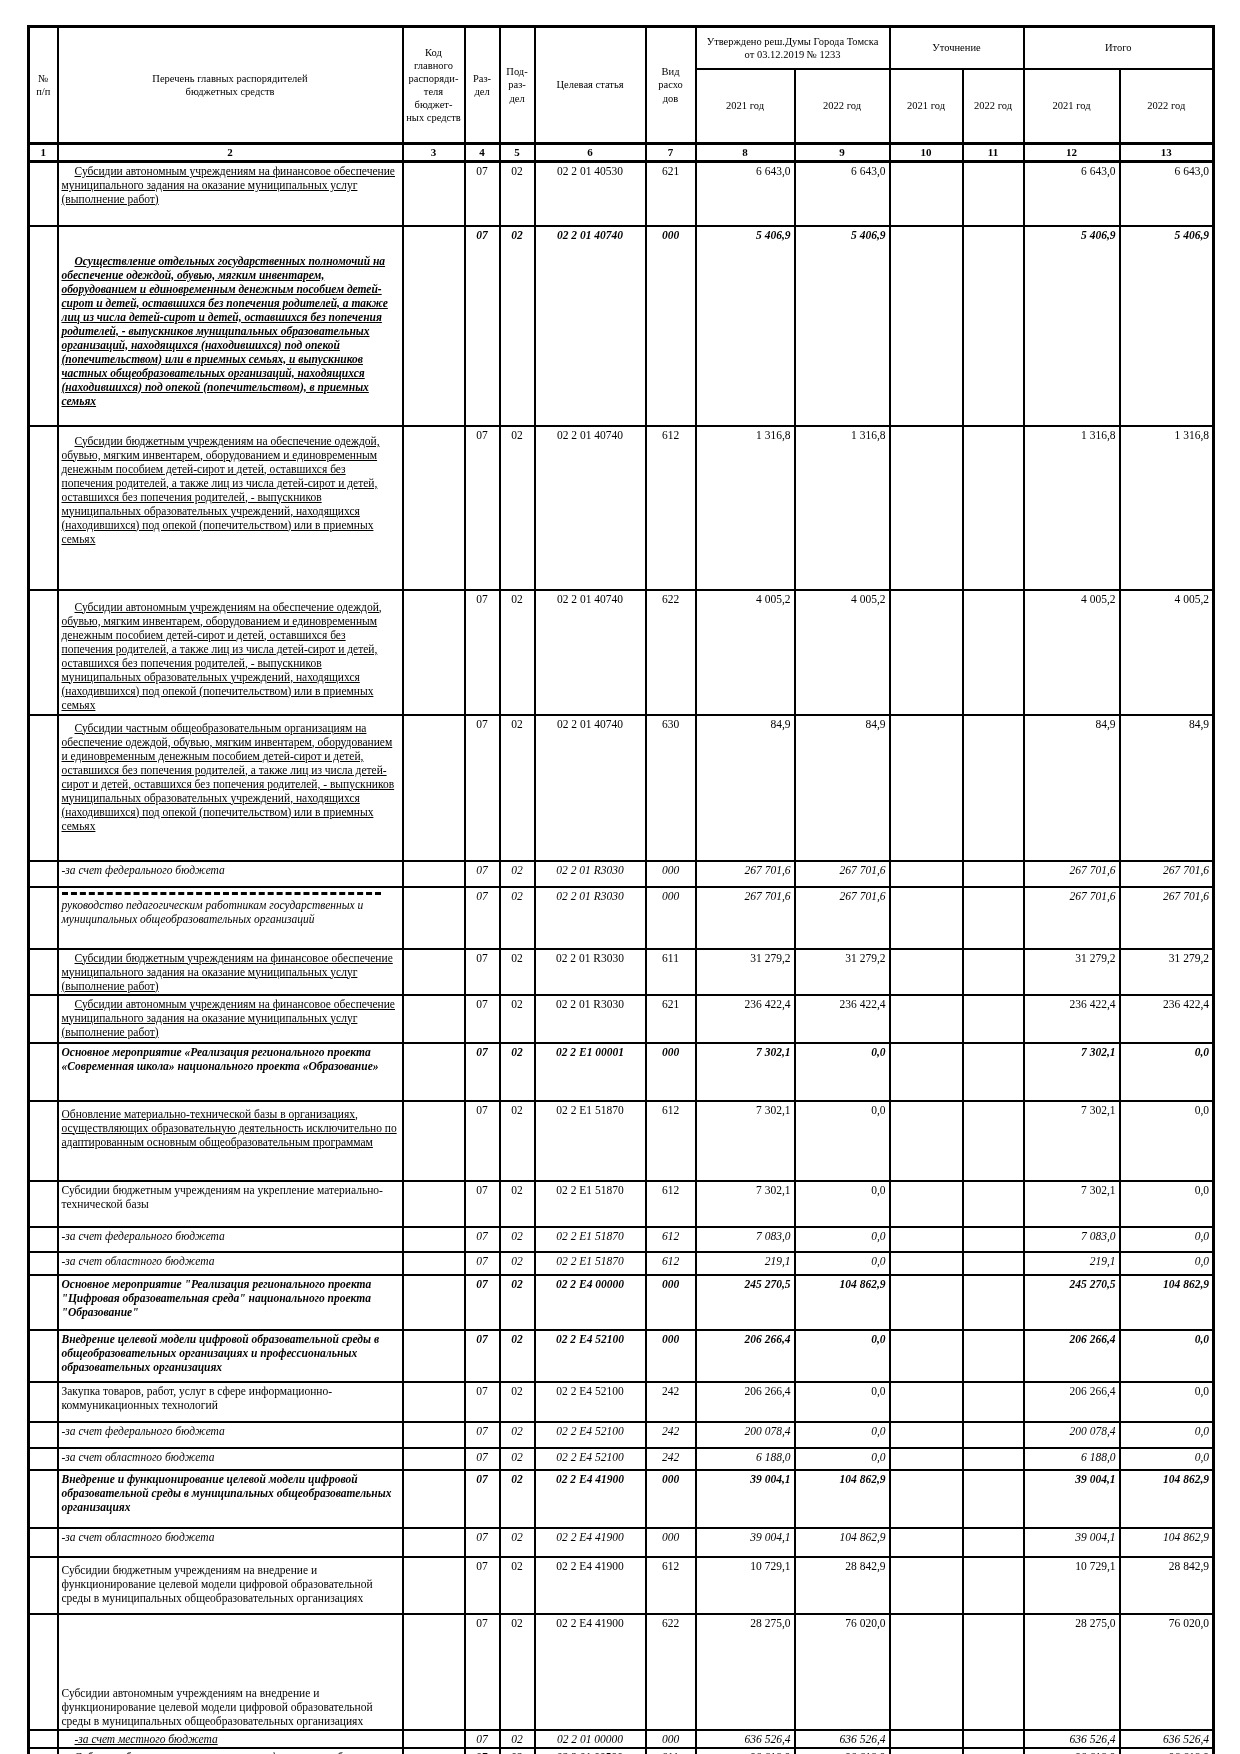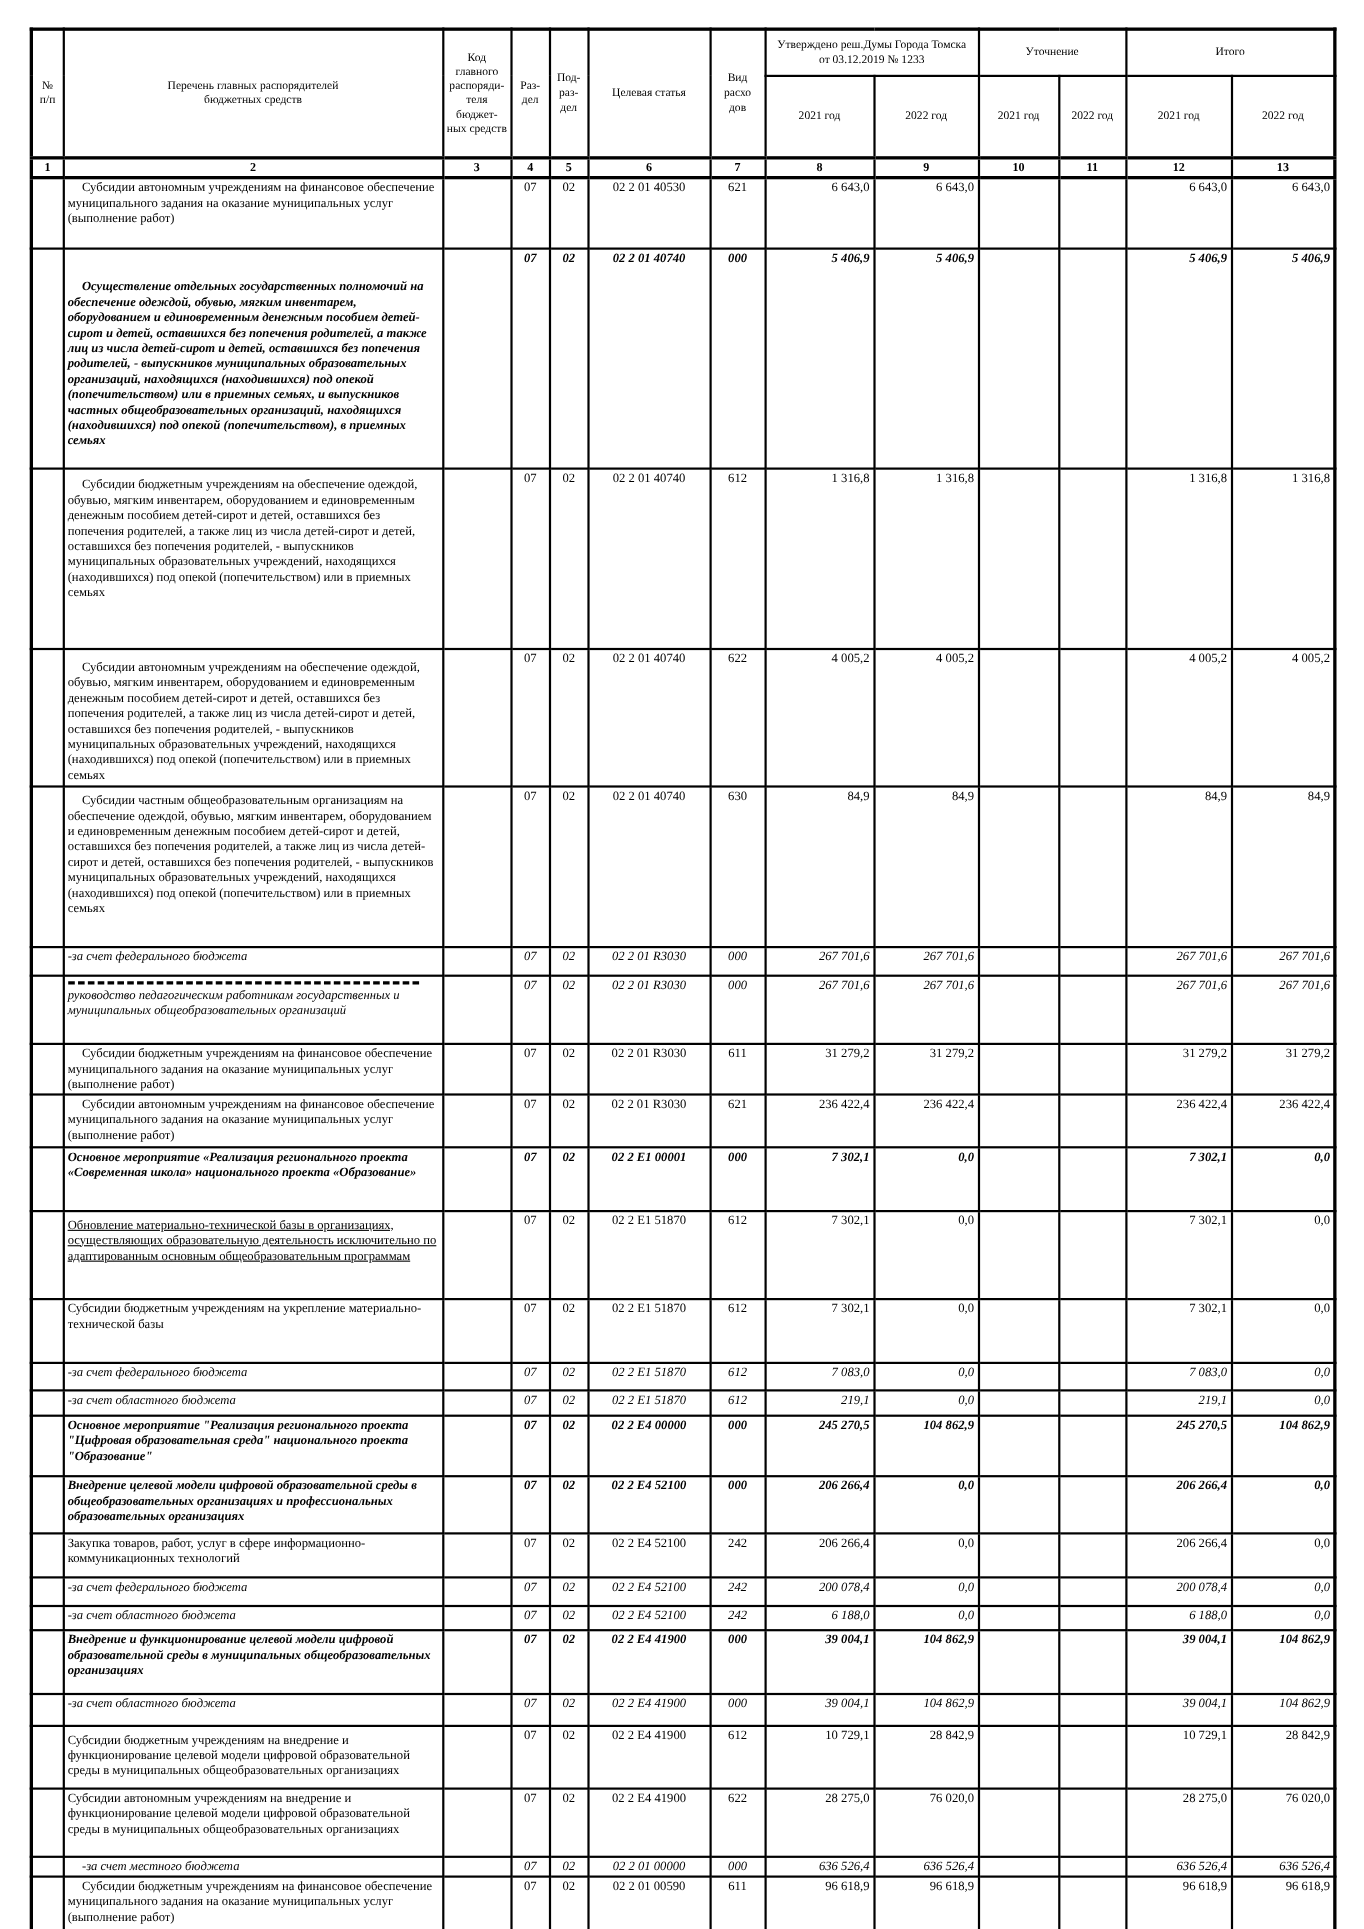--- a/index.html
+++ b/index.html
@@ -9,21 +9,21 @@
   td,th{border:2px solid #000;vertical-align:top;padding:0;overflow:hidden;
         font-weight:normal;font-size:11.5px;line-height:1.22;}
   table{border:3px solid #000;}
   thead th{text-align:center;vertical-align:middle;font-size:10.5px;line-height:1.25;padding:1px 2px;}
   .pre{white-space:pre-line;margin-top:24px;}
   tr.numrow td{border-bottom:3px solid #000;border-top:3px solid #000;height:15px;
                text-align:center;font-weight:bold;font-size:11px;line-height:13px;vertical-align:middle;}
   td.desc{padding:1px 4px 1px 3px;text-align:left;}
   td.code{text-align:center;padding-top:1px;}
   td.num{text-align:right;padding:1px 3px 0 1px;}
-  .ind1 .desc-t{text-indent:13px;}
+  .ind1 .desc-t{text-indent:13px;text-decoration:underline;}
   .s-i td{font-style:italic;}
   .s-bi td{font-style:italic;font-weight:bold;}
   .clip-line{border-top:3px dashed #000;width:95%;margin:3px 0 1px 0;height:2px;}
   .desc-t{display:block;}
 </style>
 </head>
 <body>
 
 <div class="sheet">
   <table>
@@ -272,21 +272,21 @@
     <td class="code">02</td>
     <td class="code">02 2 Е1 51870</td>
     <td class="code">612</td>
     <td class="num">7 302,1</td>
     <td class="num">0,0</td>
     <td class="num"></td>
     <td class="num"></td>
     <td class="num">7 302,1</td>
     <td class="num">0,0</td>
   </tr>
-        <tr class="s-n" style="height: 58px;">
+        <tr class="s-n" style="height: 46px;">
     <td class="code"></td>
     <td class="desc">
             <span class="desc-t">Субсидии бюджетным учреждениям на укрепление материально-технической базы</span>
           </td>
     <td class="code"></td>
     <td class="code">07</td>
     <td class="code">02</td>
     <td class="code">02 2 Е1 51870</td>
     <td class="code">612</td>
     <td class="num">7 302,1</td>
@@ -462,21 +462,21 @@
     <td class="num">10 729,1</td>
     <td class="num">28 842,9</td>
     <td class="num"></td>
     <td class="num"></td>
     <td class="num">10 729,1</td>
     <td class="num">28 842,9</td>
   </tr>
         <tr class="s-n" style="height: 62px;">
     <td class="code"></td>
     <td class="desc">
-            <span class="desc-t" style="padding-top: 0;">Субсидии автономным учреждениям на внедрение и функционирование целевой модели цифровой образовательной среды в муниципальных общеобразовательных организациях</span>
+            <span class="desc-t" style="padding-top: 28px; margin-top: 42px;">Субсидии автономным учреждениям на внедрение и функционирование целевой модели цифровой образовательной среды в муниципальных общеобразовательных организациях</span>
           </td>
     <td class="code"></td>
     <td class="code">07</td>
     <td class="code">02</td>
     <td class="code">02 2 Е4 41900</td>
     <td class="code">622</td>
     <td class="num">28 275,0</td>
     <td class="num">76 020,0</td>
     <td class="num"></td>
     <td class="num"></td>

